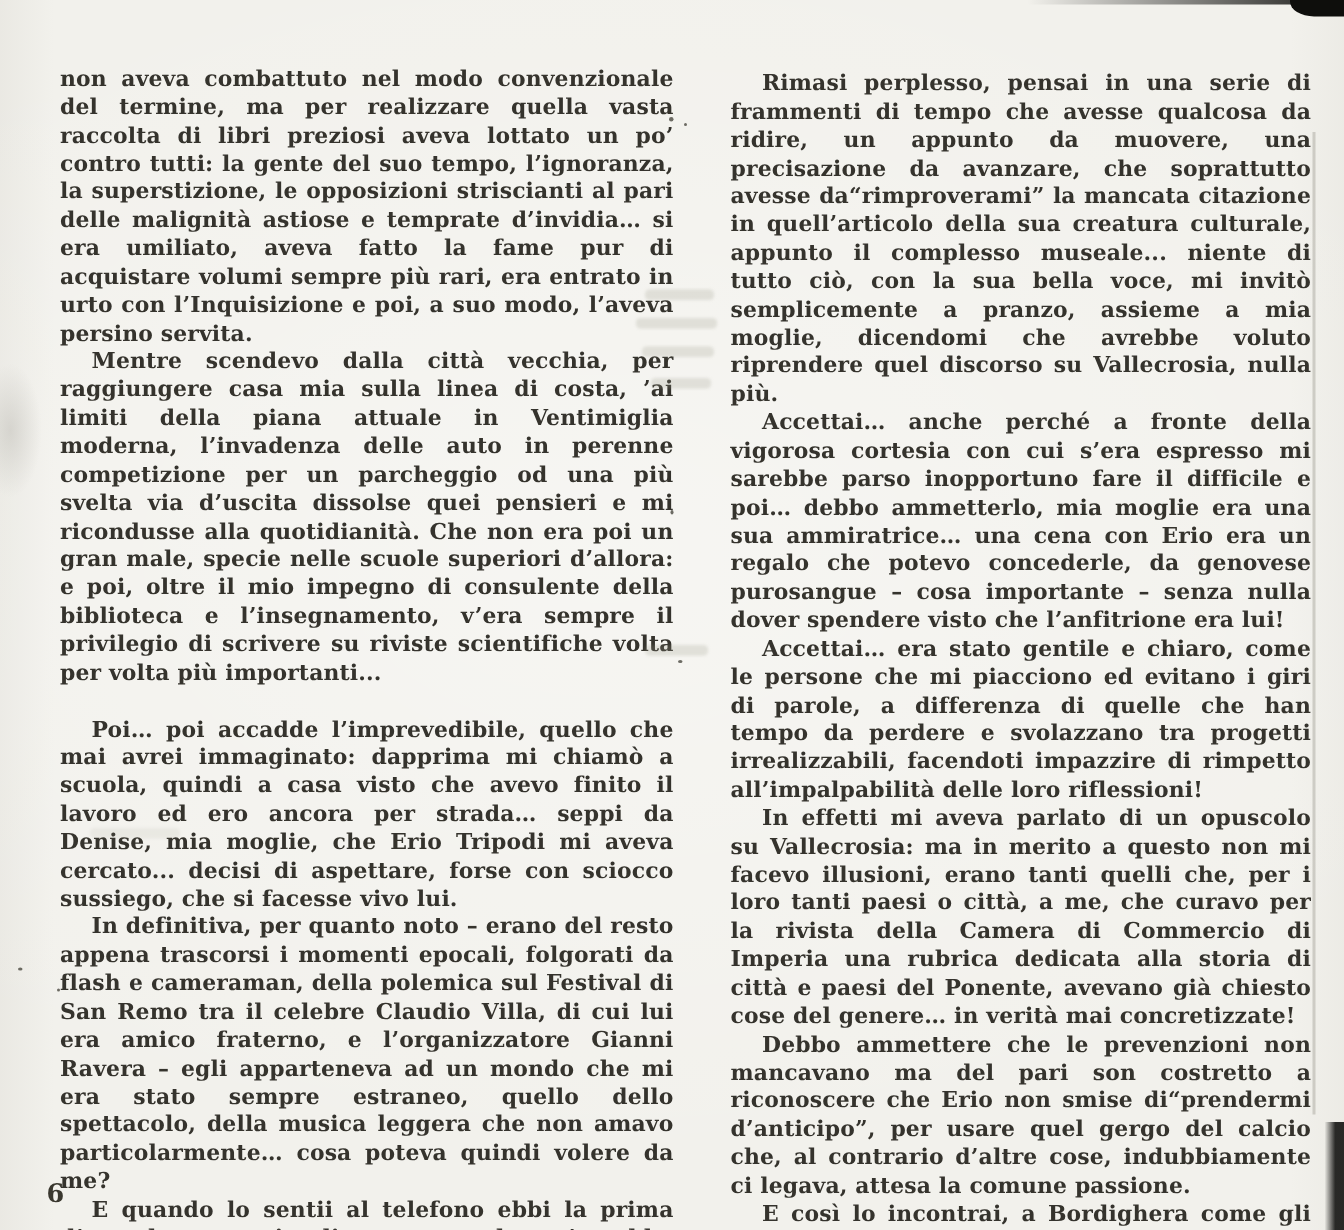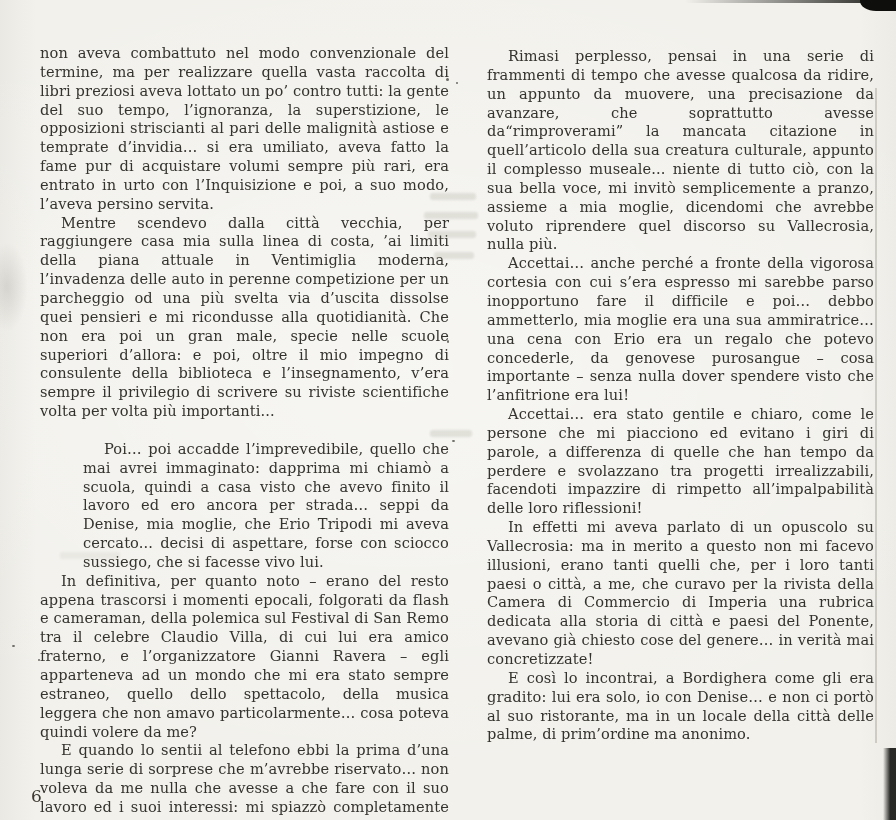--- a/index.html
+++ b/index.html
@@ -14,36 +14,37 @@
     background: #f2f1ec;
     font-family: "DejaVu Serif", serif;
   }
   .scan-page {
     position: absolute;
     inset: 0;
     background:
       radial-gradient(ellipse 900px 600px at 45% 45%, rgba(255,255,255,0.35), rgba(255,255,255,0) 70%),
       linear-gradient(to right, rgba(210,208,200,0.25) 0%, rgba(210,208,200,0) 4%, rgba(210,208,200,0) 96%, rgba(210,208,200,0.18) 100%),
       #f2f1ec;
+    font-weight: bold;
   }
   .col {
     position: absolute;
     top: 44px;
     width: 410px;
     color: #35332d;
     font-size: 14.6px;
     line-height: 18.85px;
     text-align: justify;
     letter-spacing: 0.1px;
   }
   .col-left  { left: 40px;  width: 409px; }
   .col-right { left: 487px; top: 47px; width: 387px; }
   .para { margin: 0; }
   .para.indent { text-indent: 21px; }
-  .para.space-before { margin-top: 19px; margin-left: 43px; }
+  .para.space-before { margin-top: 19px; }
   .page-number {
     position: absolute;
     left: 31px;
     top: 786px;
     font-size: 17px;
     color: #3a382f;
   }
   
   .edge-top-right {
     position: absolute;
@@ -114,20 +115,21 @@
       <p class="para indent space-before">Poi… poi accadde l’imprevedibile, quello che mai avrei immaginato: dapprima mi chiamò a scuola, quindi a casa visto che avevo finito il lavoro ed ero ancora per strada… seppi da Denise, mia moglie, che Erio Tripodi mi aveva cercato... decisi di aspettare, forse con sciocco sussiego, che si facesse vivo lui.</p>
       <p class="para indent">In definitiva, per quanto noto – erano del resto appena trascorsi i momenti epocali, folgorati da flash e cameraman, della polemica sul Festival di San Remo tra il celebre Claudio Villa, di cui lui era amico fraterno, e l’organizzatore Gianni Ravera – egli apparteneva ad un mondo che mi era stato sempre estraneo, quello dello spettacolo, della musica leggera che non amavo particolarmente… cosa poteva quindi volere da me?</p>
       <p class="para indent">E quando lo sentii al telefono ebbi la prima d’una lunga serie di sorprese che m’avrebbe riservato… non voleva da me nulla che avesse a che fare con il suo lavoro ed i suoi interessi: mi spiazzò completamente dicendomi d’aver letto su una rivista scientifica un mio articolo sulla storia di Vallecrosia, la cittadina dove non era nato ma che amava profondamente, dove aveva allestito il suo ristorante ed andava potenziando un sempre più apprezzato“Museo della Canzone”.</p>
     </div>
 
   <div class="col col-right">
       <p class="para indent">Rimasi perplesso, pensai in una serie di frammenti di tempo che avesse qualcosa da ridire, un appunto da muovere, una precisazione da avanzare, che soprattutto avesse da“rimproverami” la mancata citazione in quell’articolo della sua creatura culturale, appunto il complesso museale... niente di tutto ciò, con la sua bella voce, mi invitò semplicemente a pranzo, assieme a mia moglie, dicendomi che avrebbe voluto riprendere quel discorso su Vallecrosia, nulla più.</p>
       <p class="para indent">Accettai… anche perché a fronte della vigorosa cortesia con cui s’era espresso mi sarebbe parso inopportuno fare il difficile e poi… debbo ammetterlo, mia moglie era una sua ammiratrice… una cena con Erio era un regalo che potevo concederle, da genovese purosangue – cosa importante – senza nulla dover spendere visto che l’anfitrione era lui!</p>
       <p class="para indent">Accettai… era stato gentile e chiaro, come le persone che mi piacciono ed evitano i giri di parole, a differenza di quelle che han tempo da perdere e svolazzano tra progetti irrealizzabili, facendoti impazzire di rimpetto all’impalpabilità delle loro riflessioni!</p>
       <p class="para indent">In effetti mi aveva parlato di un opuscolo su Vallecrosia: ma in merito a questo non mi facevo illusioni, erano tanti quelli che, per i loro tanti paesi o città, a me, che curavo per la rivista della Camera di Commercio di Imperia una rubrica dedicata alla storia di città e paesi del Ponente, avevano già chiesto cose del genere… in verità mai concretizzate!</p>
+      <p class="para indent">Debbo ammettere che le prevenzioni non mancavano ma del pari son costretto a riconoscere che Erio non smise di“prendermi d’anticipo”, per usare quel gergo del calcio che, al contrario d’altre cose, indubbiamente ci legava, attesa la comune passione.</p>
       <p class="para indent">E così lo incontrai, a Bordighera come gli era gradito: lui era solo, io con Denise… e non ci portò al suo ristorante, ma in un locale della città delle palme, di prim’ordine ma anonimo.</p>
     </div>
 
   <div class="page-number">6</div>
 
   <div class="edge-top-right"></div>
   <div class="corner-top-right"></div>
   <div class="edge-right-line"></div>
   <div class="corner-bottom-right"></div>
   <div class="smudge-left"></div>

